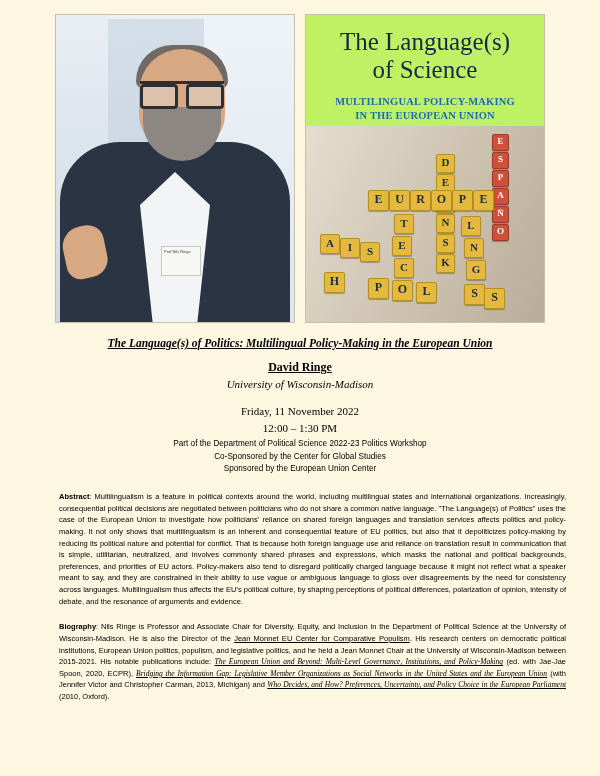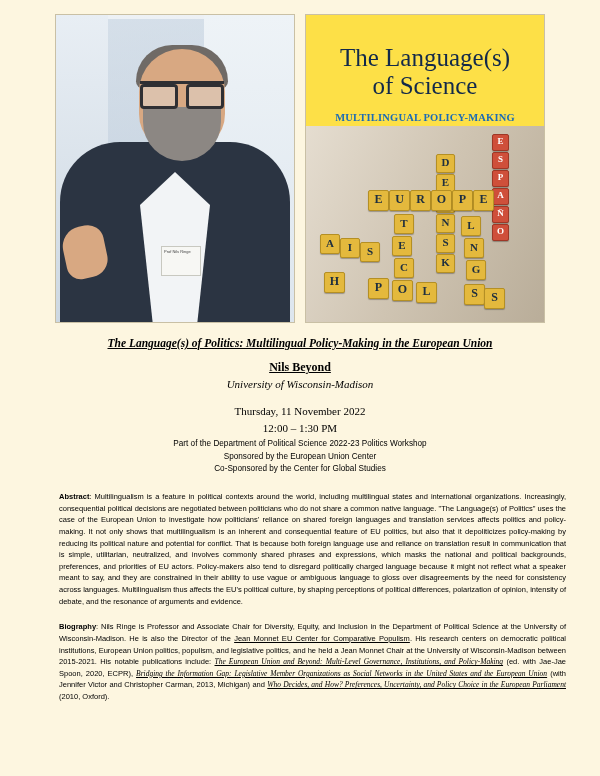--- a/index.html
+++ b/index.html
@@ -155,23 +155,23 @@
   .cover {
     width: 238px;
     height: 307px;
     border: 1px solid #c9c0a5;
     background: #ffffff;
     flex: none;
     position: relative;
     overflow: hidden;
   }
   .cover-top {
-    padding: 28px 10px 6px 10px;
-    text-align: center;
-    background: #fde047;
+    padding: 12px 10px 6px 10px;
+    text-align: center;
+    background: #bef264;
   }
   .cover-title {
     font-family: "Liberation Serif", serif;
     font-size: 25px;
     line-height: 1.05;
     color: #12294a;
     margin: 2px 0 0 0;
   }
   .cover-sub {
     font-family: Liberation Serif, serif;
@@ -324,32 +324,32 @@
             <div class="tile" style="left: 158px; top: 158px; width: 19px; height: 19px; line-height: 17px; font-size: 12px;">S</div>
             <div class="tile" style="left: 178px; top: 162px; width: 19px; height: 19px; line-height: 17px; font-size: 12px;">S</div>
           </div>
       </div>
     </div>
 
   </div>
 
   <div class="title-line">The Language(s) of Politics: Multilingual Policy-Making in the European Union</div>
 
-  <div class="speaker">Nils Beyond</div>
+  <div class="speaker">David Ringe</div>
   <div class="affil">University of Wisconsin-Madison</div>
 
   <div class="when">
-    <div>Thursday, 11 November 2022</div>
+    <div>Friday, 11 November 2022</div>
     <div>12:00 – 1:30 PM</div>
   </div>
 
   <div class="sponsors">
     <div>Part of the Department of Political Science 2022-23 Politics Workshop</div>
+    <div>Co-Sponsored by the Center for Global Studies</div>
     <div>Sponsored by the European Union Center</div>
-    <div>Co-Sponsored by the Center for Global Studies</div>
   </div>
 
   <div class="para">
     <b>Abstract</b><span>: Multilingualism is a feature in political contexts around the world, including multilingual states and international organizations. Increasingly, consequential political decisions are negotiated between politicians who do not share a common native language. "The Language(s) of Politics" uses the case of the European Union to investigate how politicians' reliance on shared foreign languages and translation services affects politics and policy-making. It not only shows that multilingualism is an inherent and consequential feature of EU politics, but also that it depoliticizes policy-making by reducing its political nature and potential for conflict. That is because both foreign language use and reliance on translation result in communication that is simple, utilitarian, neutralized, and involves commonly shared phrases and expressions, which masks the national and political backgrounds, preferences, and priorities of EU actors. Policy-makers also tend to disregard politically charged language because it might not reflect what a speaker meant to say, and they are constrained in their ability to use vague or ambiguous language to gloss over disagreements by the need for consistency across languages. Multilingualism thus affects the EU's political culture, by shaping perceptions of political differences, polarization of opinion, intensity of debate, and the resonance of arguments and evidence.</span>
   </div>
 
   <div class="para bio">
     <b>Biography</b><span>: Nils Ringe is Professor and Associate Chair for Diversity, Equity, and Inclusion in the Department of Political Science at the University of Wisconsin-Madison. He is also the Director of the </span><span class="u">Jean Monnet EU Center for Comparative Populism</span><span>. His research centers on democratic political institutions, European Union politics, populism, and legislative politics, and he held a Jean Monnet Chair at the University of Wisconsin-Madison between 2015-2021. His notable publications include: </span><span class="ui">The European Union and Beyond: Multi-Level Governance, Institutions, and Policy-Making</span><span> (ed. with Jae-Jae Spoon, 2020, ECPR), </span><span class="ui">Bridging the Information Gap: Legislative Member Organizations as Social Networks in the United States and the European Union</span><span> (with Jennifer Victor and Christopher Carman, 2013, Michigan) and </span><span class="ui">Who Decides, and How? Preferences, Uncertainty, and Policy Choice in the European Parliament</span><span> (2010, Oxford).</span>
   </div>
 

